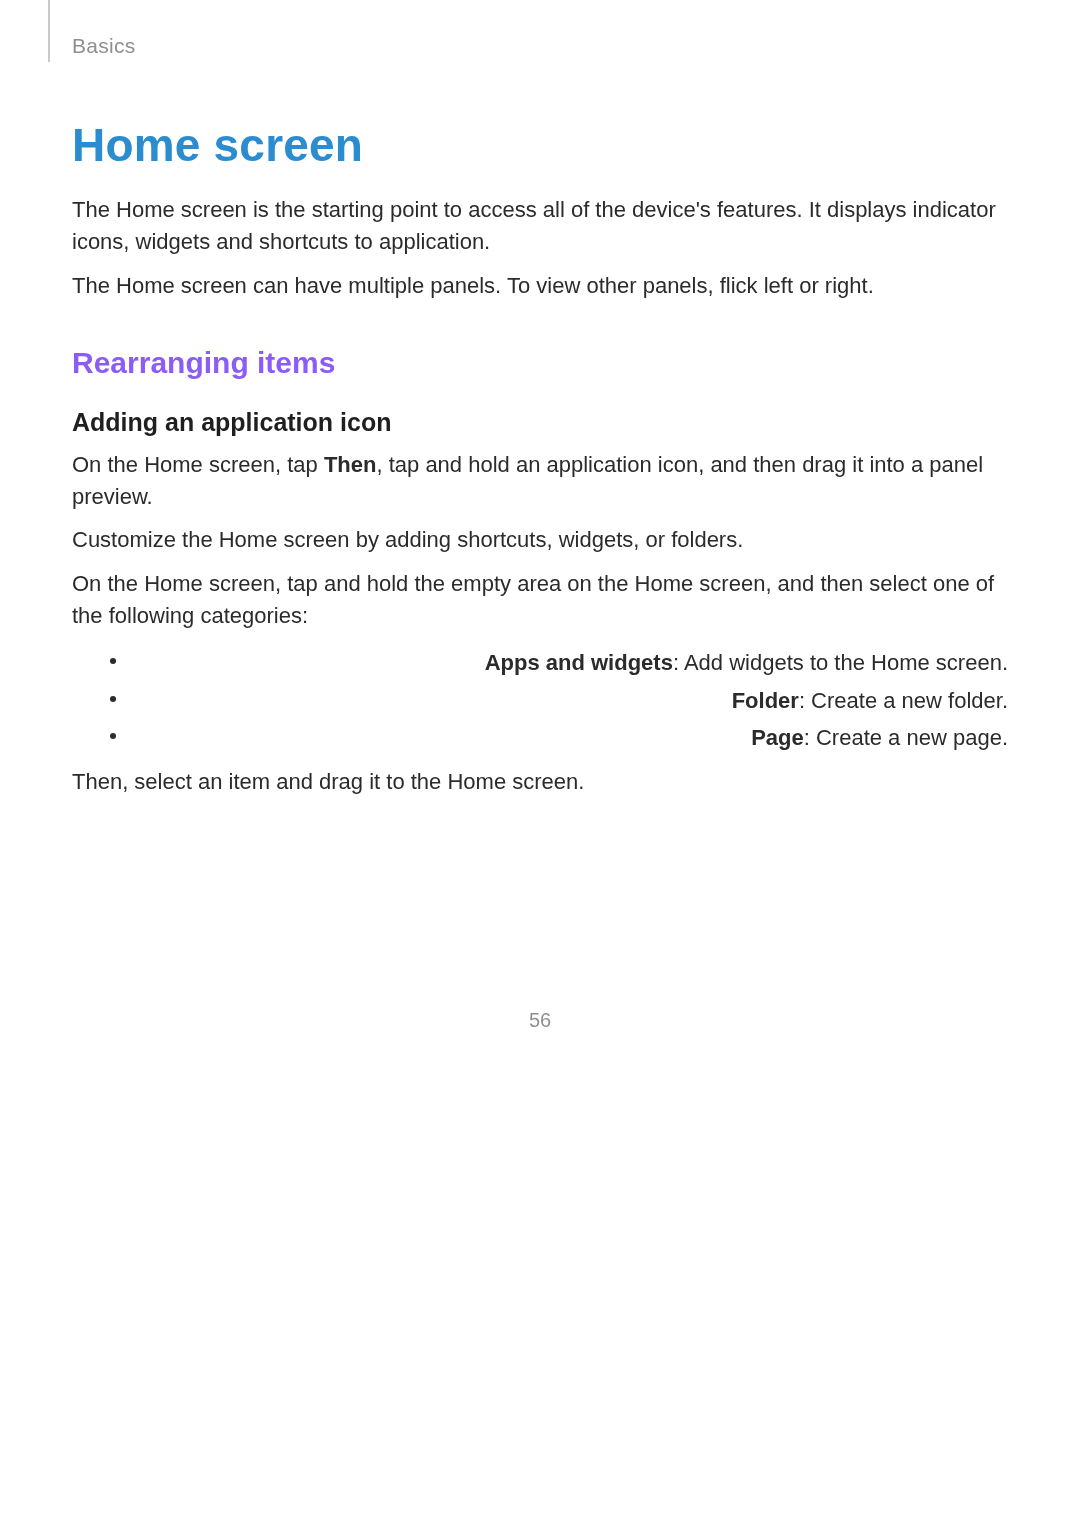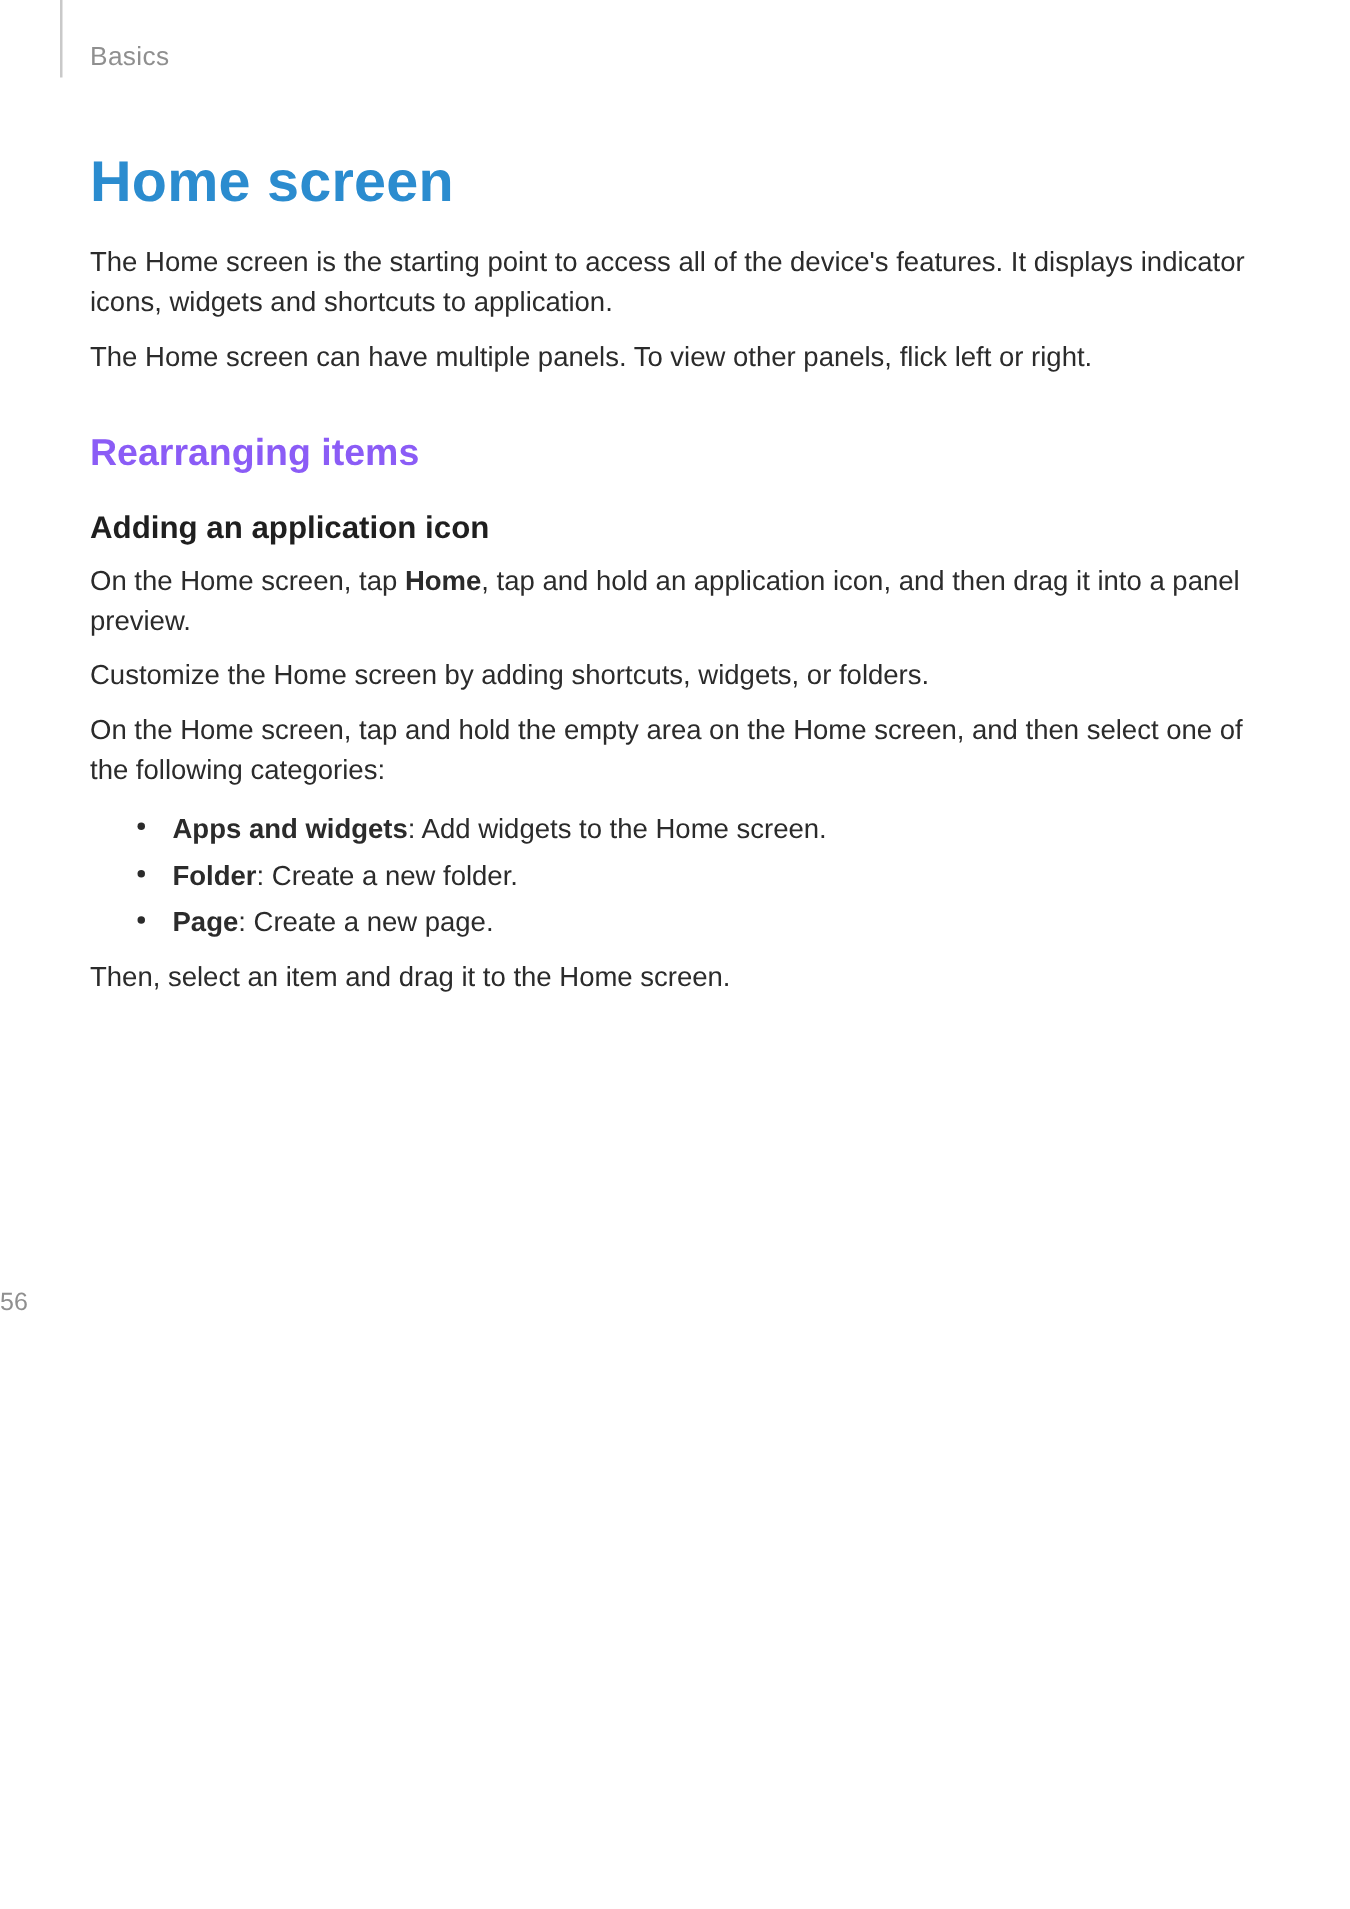--- a/index.html
+++ b/index.html
@@ -6,44 +6,44 @@
     html, body { width: 1080px; height: 1527px; background: #fff; font-family: "Segoe UI", "Myriad Pro", "Helvetica Neue", Arial, sans-serif; color: #2d2d2d; }
     .page { width: 1080px; height: 1102px; position: relative; padding: 36px 72px 0 72px; }
     .rule { position: absolute; left: 48px; top: 0; width: 2px; height: 62px; background: #c9c9c9; }
     .breadcrumb { position: absolute; left: 72px; top: 34px; color: #8f8f8f; font-size: 21px; letter-spacing: .3px; }
     .content { padding-top: 82px; padding-left: 0; padding-right: 0; }
     h1.title { color: #2b8ccf; font-weight: 700; font-size: 46px; margin-bottom: 22px; letter-spacing: .2px; }
     p.body { font-size: 22px; line-height: 1.45; margin-bottom: 12px; color: #2b2b2b; }
     h2.sub { color: #8b5cf6; font-weight: 700; font-size: 30px; margin-top: 44px; margin-bottom: 22px; }
     h3.ssub { color: #1f1f1f; font-weight: 700; font-size: 25px; margin-top: 28px; margin-bottom: 12px; }
     .bullets { list-style: none; padding-left: 38px; margin: 8px 0 10px 0; }
-    .bullets li { position: relative; font-size: 22px; line-height: 1.7; color: #2b2b2b; padding-left: 28px; }
+    .bullets li { position: relative; font-size: 22px; line-height: 1.7; color: #2b2b2b; padding-left: 28px; text-align: right; }
     .bullets li::before { content: ""; position: absolute; left: 0; top: 14px; width: 6px; height: 6px; background: #2b2b2b; border-radius: 50%; }
     .bullets li .lead { font-weight: 700; }
-    .pageno { position: absolute; bottom: 48px; left: 0; right: 0; color: #8f8f8f; font-size: 20px; }
+    .pageno { position: absolute; bottom: 70px; left: 0; right: 0; text-align: center; color: #8f8f8f; font-size: 20px; }
     .inline-bold { font-weight: 700; }
   </style>
 </head>
 <body>
 
 <div class="page">
   <div class="rule"></div>
   <div class="breadcrumb">Basics</div>
 
   <div class="content">
     <h1 class="title">Home screen</h1>
 
     <p class="body">The Home screen is the starting point to access all of the device's features. It displays indicator icons, widgets and shortcuts to application.</p>
     <p class="body">The Home screen can have multiple panels. To view other panels, flick left or right.</p>
 
     <h2 class="sub">Rearranging items</h2>
 
     <h3 class="ssub">Adding an application icon</h3>
     <p class="body">
-      <span>On the Home screen, tap </span><span class="inline-bold">Home</span><span>, tap and hold an application icon, and then drag it into a panel preview.</span>
+      <span>On the Home screen, tap </span><span class="inline-bold">Then</span><span>, tap and hold an application icon, and then drag it into a panel preview.</span>
     </p>
 
     <p class="body">Customize the Home screen by adding shortcuts, widgets, or folders.</p>
     <p class="body">On the Home screen, tap and hold the empty area on the Home screen, and then select one of the following categories:</p>
 
     <ul class="bullets">
       <li>
         <span class="lead">Apps and widgets</span><span>: Add widgets to the Home screen.</span>
       </li>
       <li>

